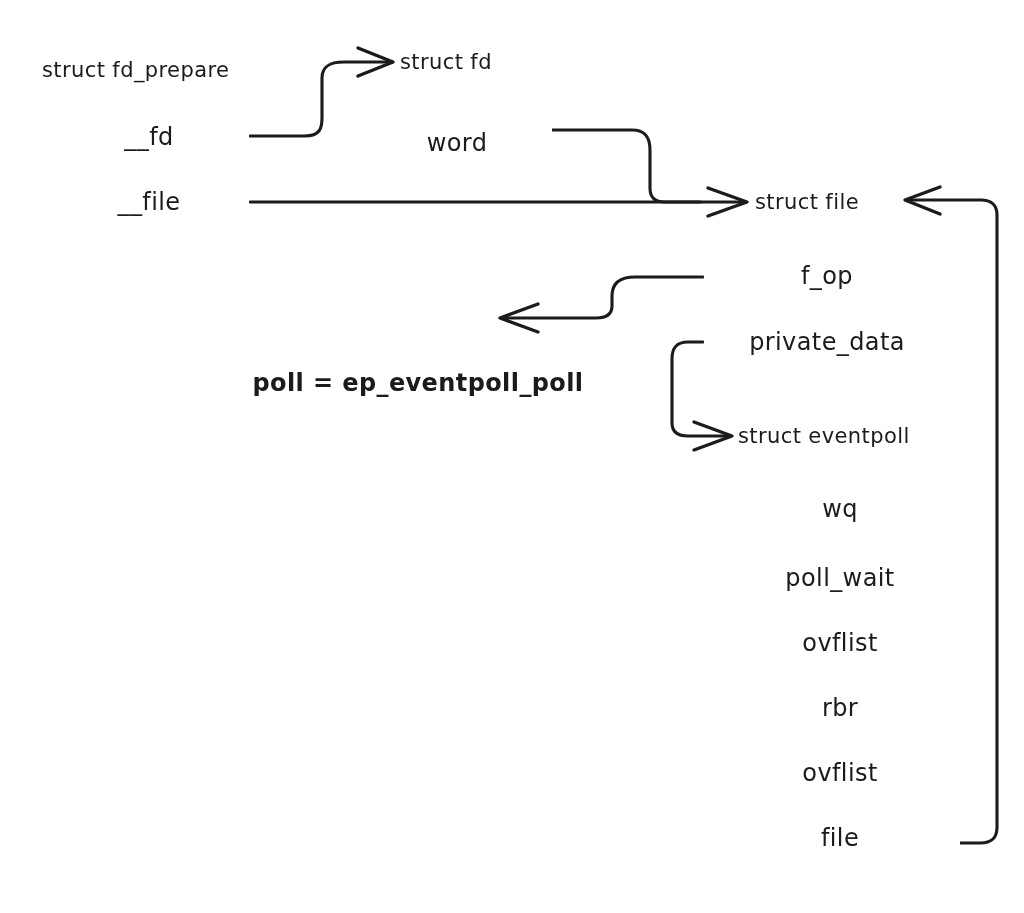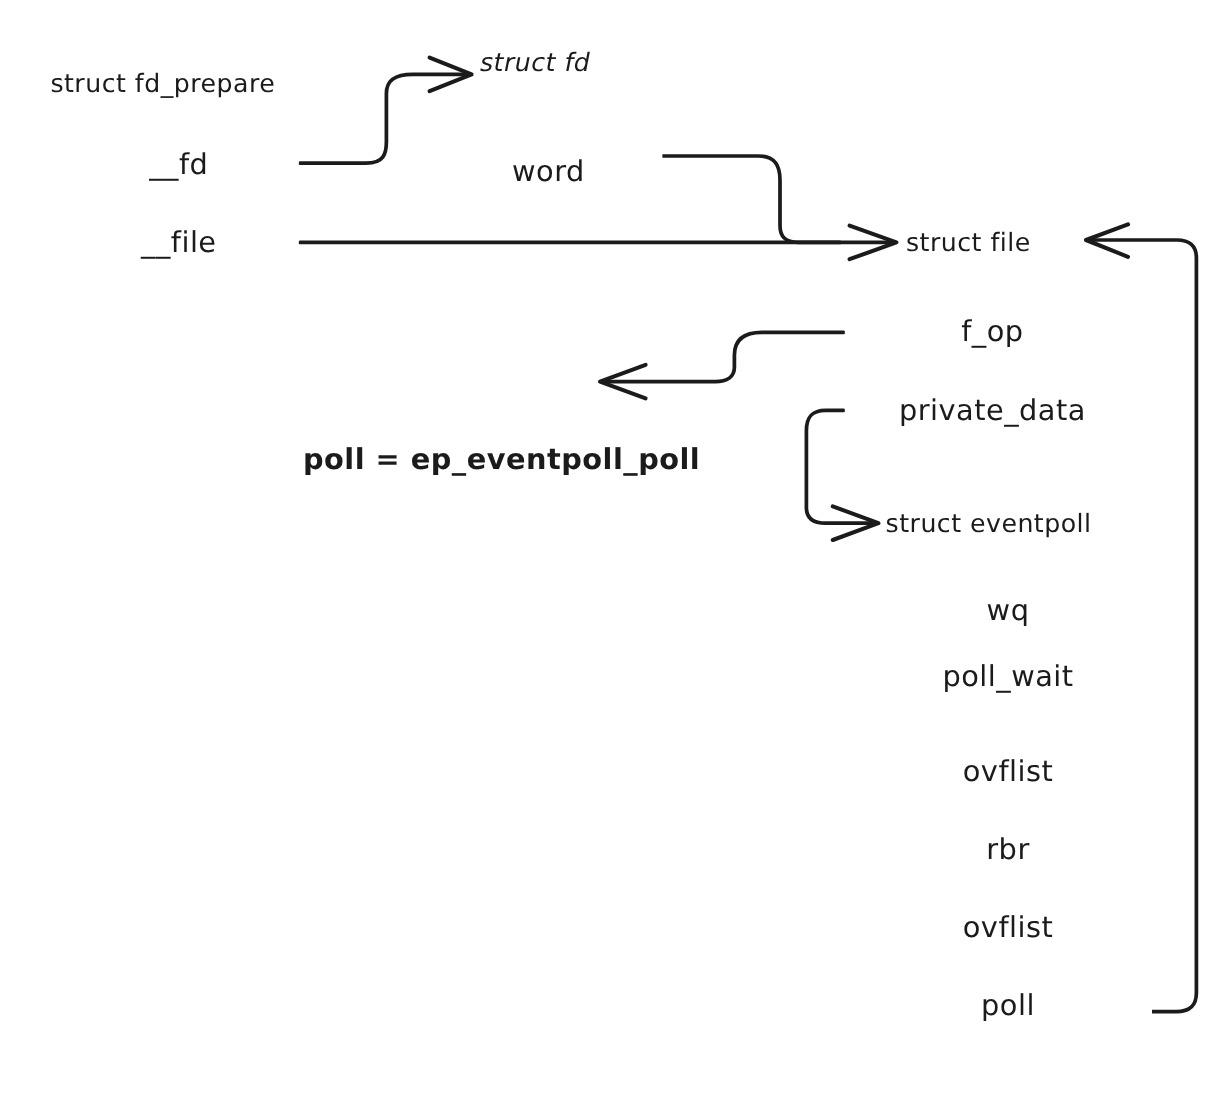--- a/index.html
+++ b/index.html
@@ -118,39 +118,39 @@
     <rect class="fieldbox" x="735" y="683" width="210" height="50" rx="15" ry="15"></rect>
     <rect class="fieldbox" x="735" y="748" width="210" height="50" rx="15" ry="15"></rect>
     <rect class="fieldbox" x="735" y="813" width="210" height="50" rx="15" ry="15"></rect>
 
   </svg>
 
   <div class="labels">
 
     <div class="hand-text struct-title" style="left:42px; top:70px;">struct fd_prepare</div>
 
-    <div class="hand-text struct-title" style="left:400px; top:52px;font-style:italic;">struct fd</div>
+    <div class="hand-text struct-title" style="left:400px; top:62px;">struct fd</div>
 
     <div class="hand-text struct-title" style="left:755px; top:202px;">struct file</div>
 
 
     <div class="hand-text struct-title" style="left:738px; top:436px;">struct eventpoll</div>
 
     <div class="hand-text field-label" style="left:149px; top:137px;">__fd</div>
     <div class="hand-text field-label" style="left:149px; top:202px;">__file</div>
 
     <div class="hand-text field-label" style="left:457px; top:143px;">word</div>
 
     <div class="hand-text field-label" style="left:827px; top:276px;">f_op</div>
     <div class="hand-text field-label" style="left:827px; top:342px;">private_data</div>
 
     <div class="hand-text field-label" style="left:418px; top:383px;font-weight:bold;">poll = ep_eventpoll_poll</div>
 
     <div class="hand-text field-label" style="left:840px; top:509px;">wq</div>
-    <div class="hand-text field-label" style="left:840px; top:564px;">poll_wait</div>
+    <div class="hand-text field-label" style="left:840px; top:578px;">poll_wait</div>
     <div class="hand-text field-label" style="left:840px; top:643px;">ovflist</div>
     <div class="hand-text field-label" style="left:840px; top:708px;">rbr</div>
     <div class="hand-text field-label" style="left:840px; top:773px;">ovflist</div>
-    <div class="hand-text field-label" style="left:840px; top:838px;">poll</div>
+    <div class="hand-text field-label" style="left:840px; top:838px;">file</div>
 
   </div>
 
 </div>
 
 </body></html>

